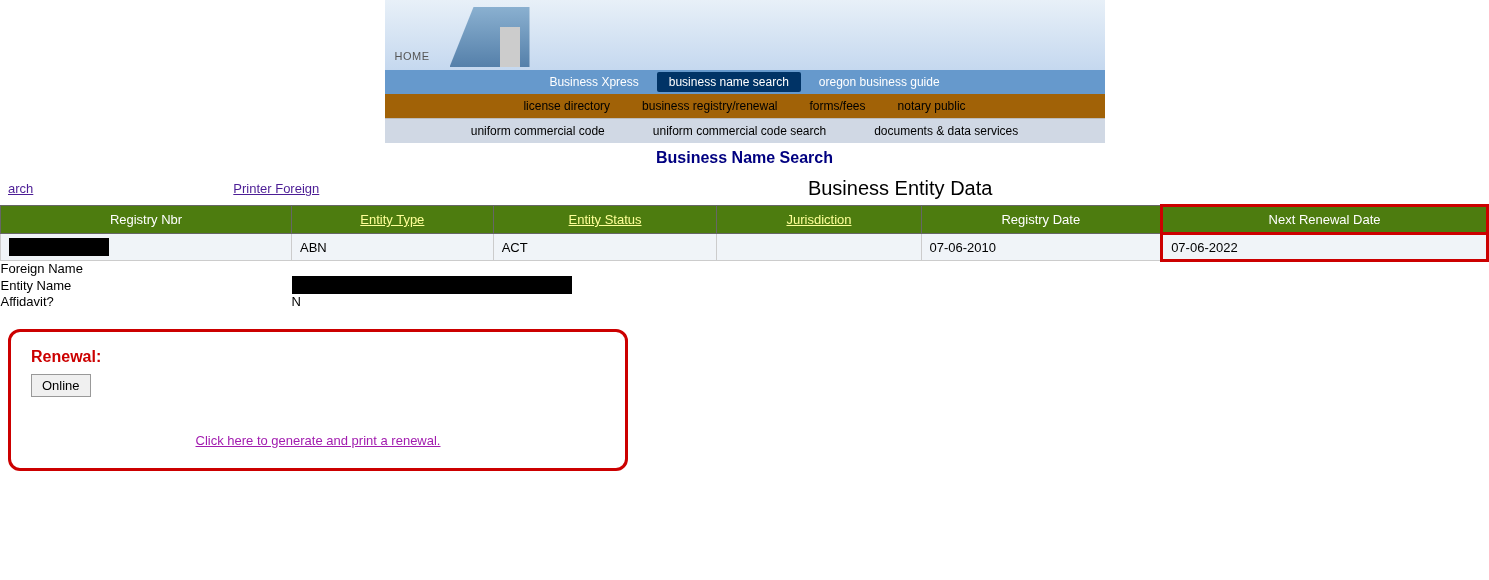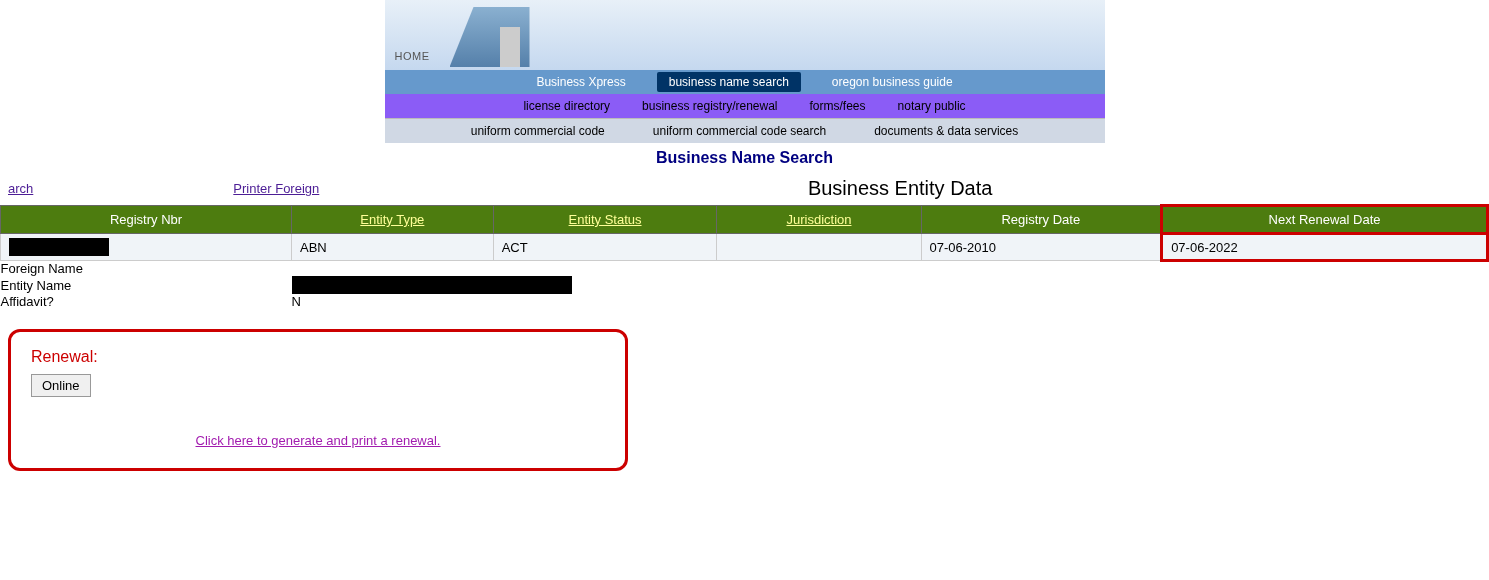--- a/index.html
+++ b/index.html
@@ -66,37 +66,37 @@
       width: 20px; height: 40px;
       background: #ccc;
     }
 
     
     .nav-bar-1 {
       display: flex;
       background: #6699cc;
       padding: 2px 0;
       justify-content: center;
-      gap: 13px;
+      gap: 0;
     }
     .nav-bar-1 a {
       color: #fff;
       text-decoration: none;
       font-size: 12px;
       padding: 3px 18px;
       white-space: nowrap;
     }
     .nav-bar-1 a.active {
       background: #003366;
       border-radius: 2px;
       padding: 3px 12px;
     }
     .nav-bar-2 {
       display: flex;
-      background: #8b5cf6;
+      background: #a16207;
       padding: 2px 0;
       justify-content: center;
       gap: 0;
     }
     .nav-bar-2 a {
       color: #000;
       text-decoration: none;
       font-size: 12px;
       padding: 3px 16px;
       white-space: nowrap;
@@ -210,21 +210,21 @@
       border: 3px solid #cc0000;
       border-radius: 12px;
       padding: 16px 20px 20px 20px;
       display: inline-block;
       min-width: 620px;
       max-width: 640px;
     }
     .renewal-box .renewal-label {
       color: #cc0000;
       font-size: 16px;
-      font-weight: normal;
+      font-weight: bold;
       margin-bottom: 8px;
     }
     .renewal-box .online-btn {
       border: 1px solid #999;
       padding: 3px 10px;
       background: #f0f0f0;
       font-size: 13px;
       cursor: pointer;
       margin-bottom: 16px;
       display: inline-block;

